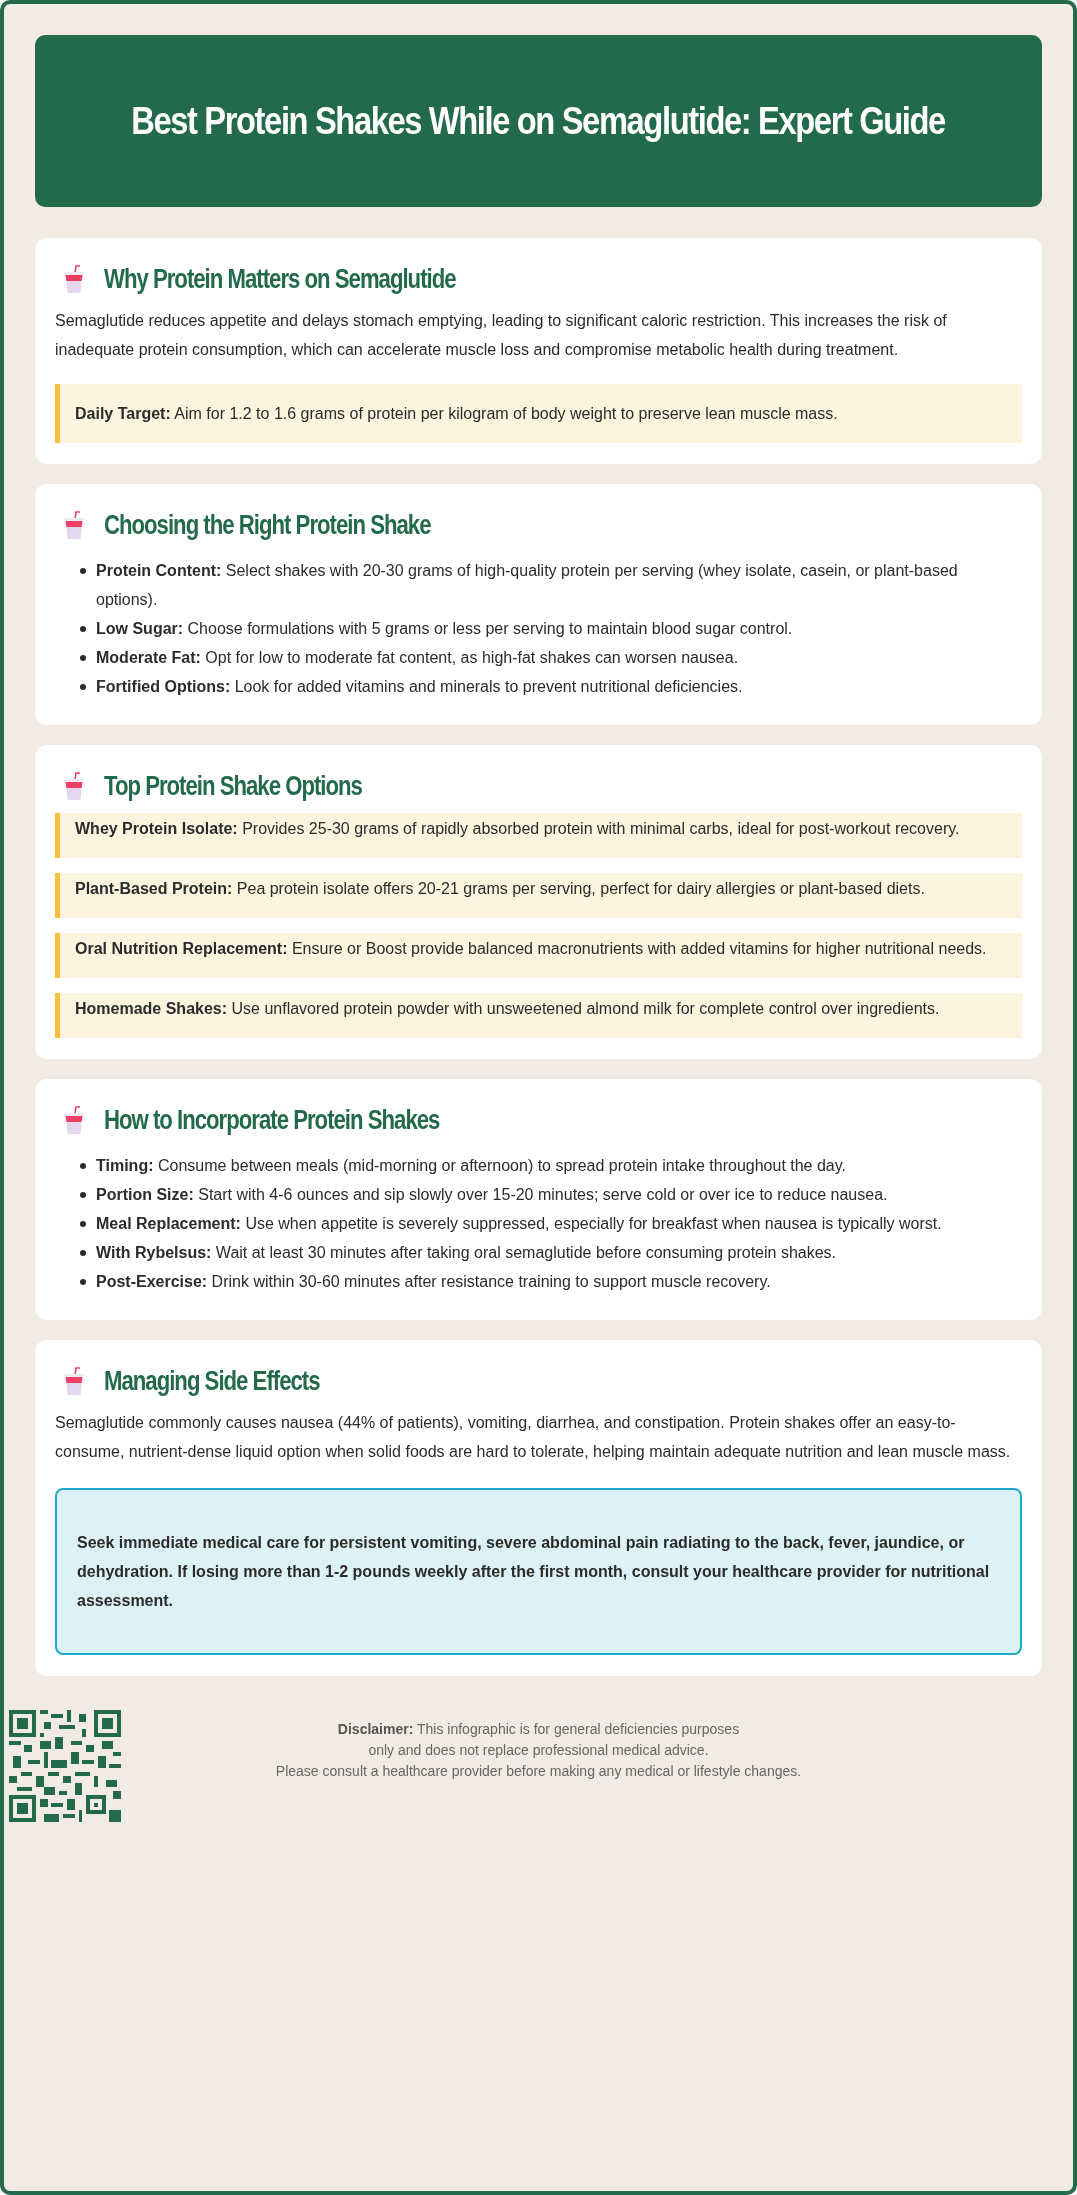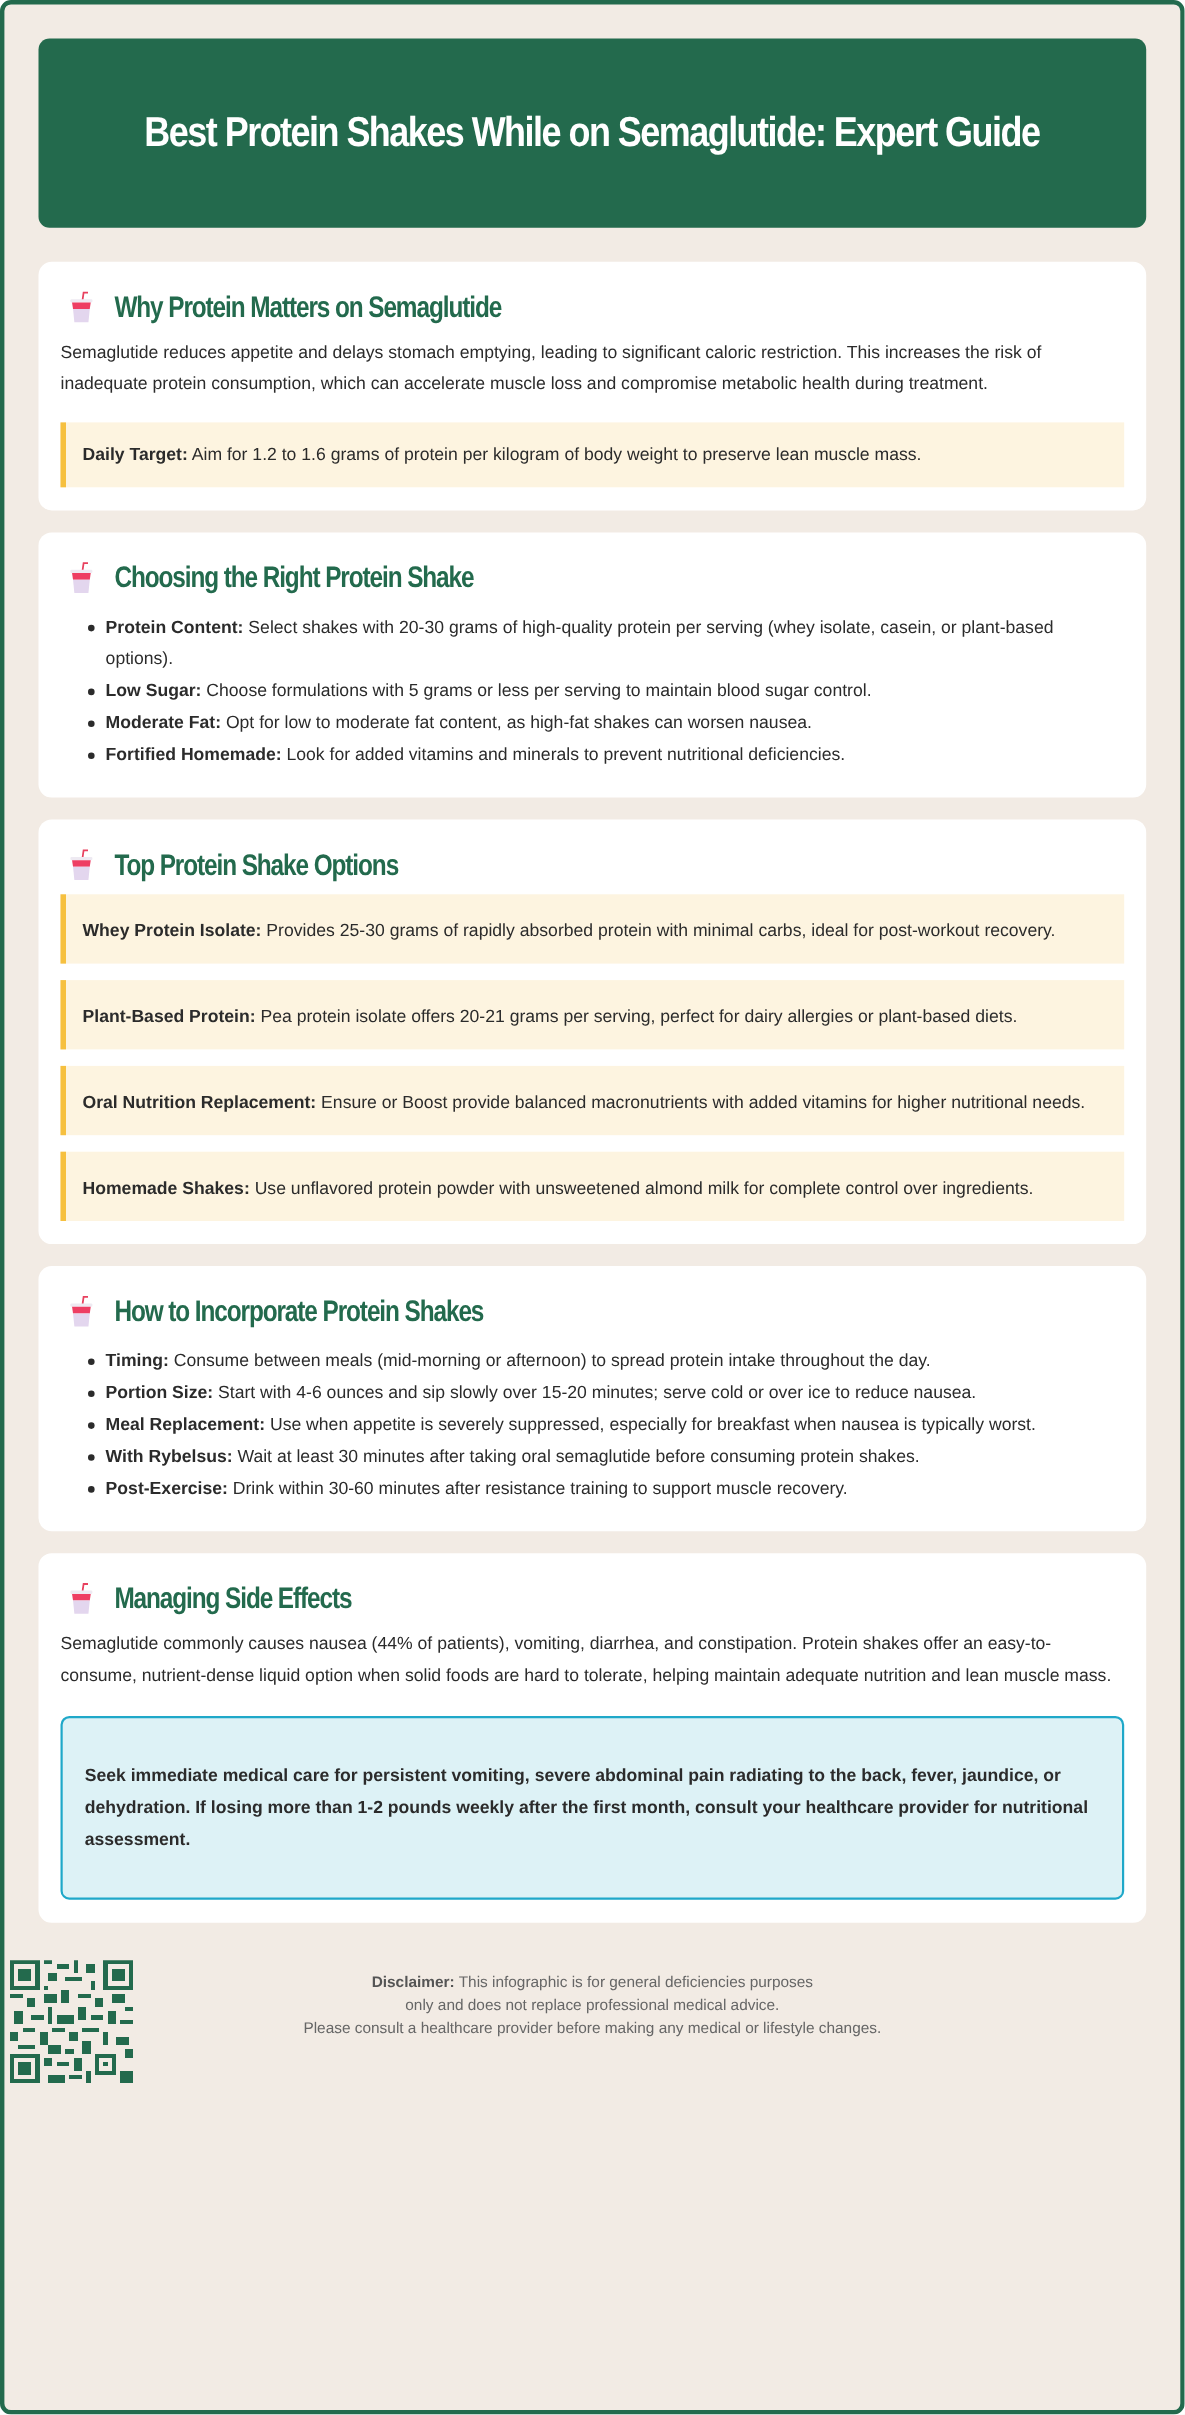--- a/index.html
+++ b/index.html
@@ -49,21 +49,21 @@
     font-size: 27px;
     letter-spacing: -1.2px;
     transform: scaleX(0.82);
     transform-origin: left center;
     white-space: nowrap;
   }
   p.body { font-size: 16px; line-height: 29px; color: #2b2b2b; }
   .note {
     background: #fdf4e0;
     border-left: 5px solid #f6c03f;
-    padding: 19px 15px 15px 15px;
+    padding: 1px 15px 15px 15px;
     font-size: 16px; line-height: 29px;
   }
   .note b { font-weight: 700; }
   .card.c1 .note { margin-top: 20px; padding: 15px; }
   .notes .note + .note { margin-top: 15px; }
   ul.list { list-style: none; margin-left: 21px; margin-top: 10px; }
   ul.list li {
     position: relative;
     padding-left: 20px;
     font-size: 16px; line-height: 29px;
@@ -133,21 +133,21 @@
     <div class="card-head">
       <svg class="cup">
           <use href="#cup"></use>
         </svg>
       <h2>Choosing the Right Protein Shake</h2>
     </div>
     <ul class="list">
       <li><b>Protein Content:</b><span> Select shakes with 20-30 grams of high-quality protein per serving (whey isolate, casein, or plant-based options).</span></li>
       <li><b>Low Sugar:</b><span> Choose formulations with 5 grams or less per serving to maintain blood sugar control.</span></li>
       <li><b>Moderate Fat:</b><span> Opt for low to moderate fat content, as high-fat shakes can worsen nausea.</span></li>
-      <li><b>Fortified Homemade:</b><span> Look for added vitamins and minerals to prevent nutritional deficiencies.</span></li>
+      <li><b>Fortified Options:</b><span> Look for added vitamins and minerals to prevent nutritional deficiencies.</span></li>
     </ul>
   </div>
 
   <div class="card">
     <div class="card-head">
       <svg class="cup">
           <use href="#cup"></use>
         </svg>
       <h2>Top Protein Shake Options</h2>
     </div>

